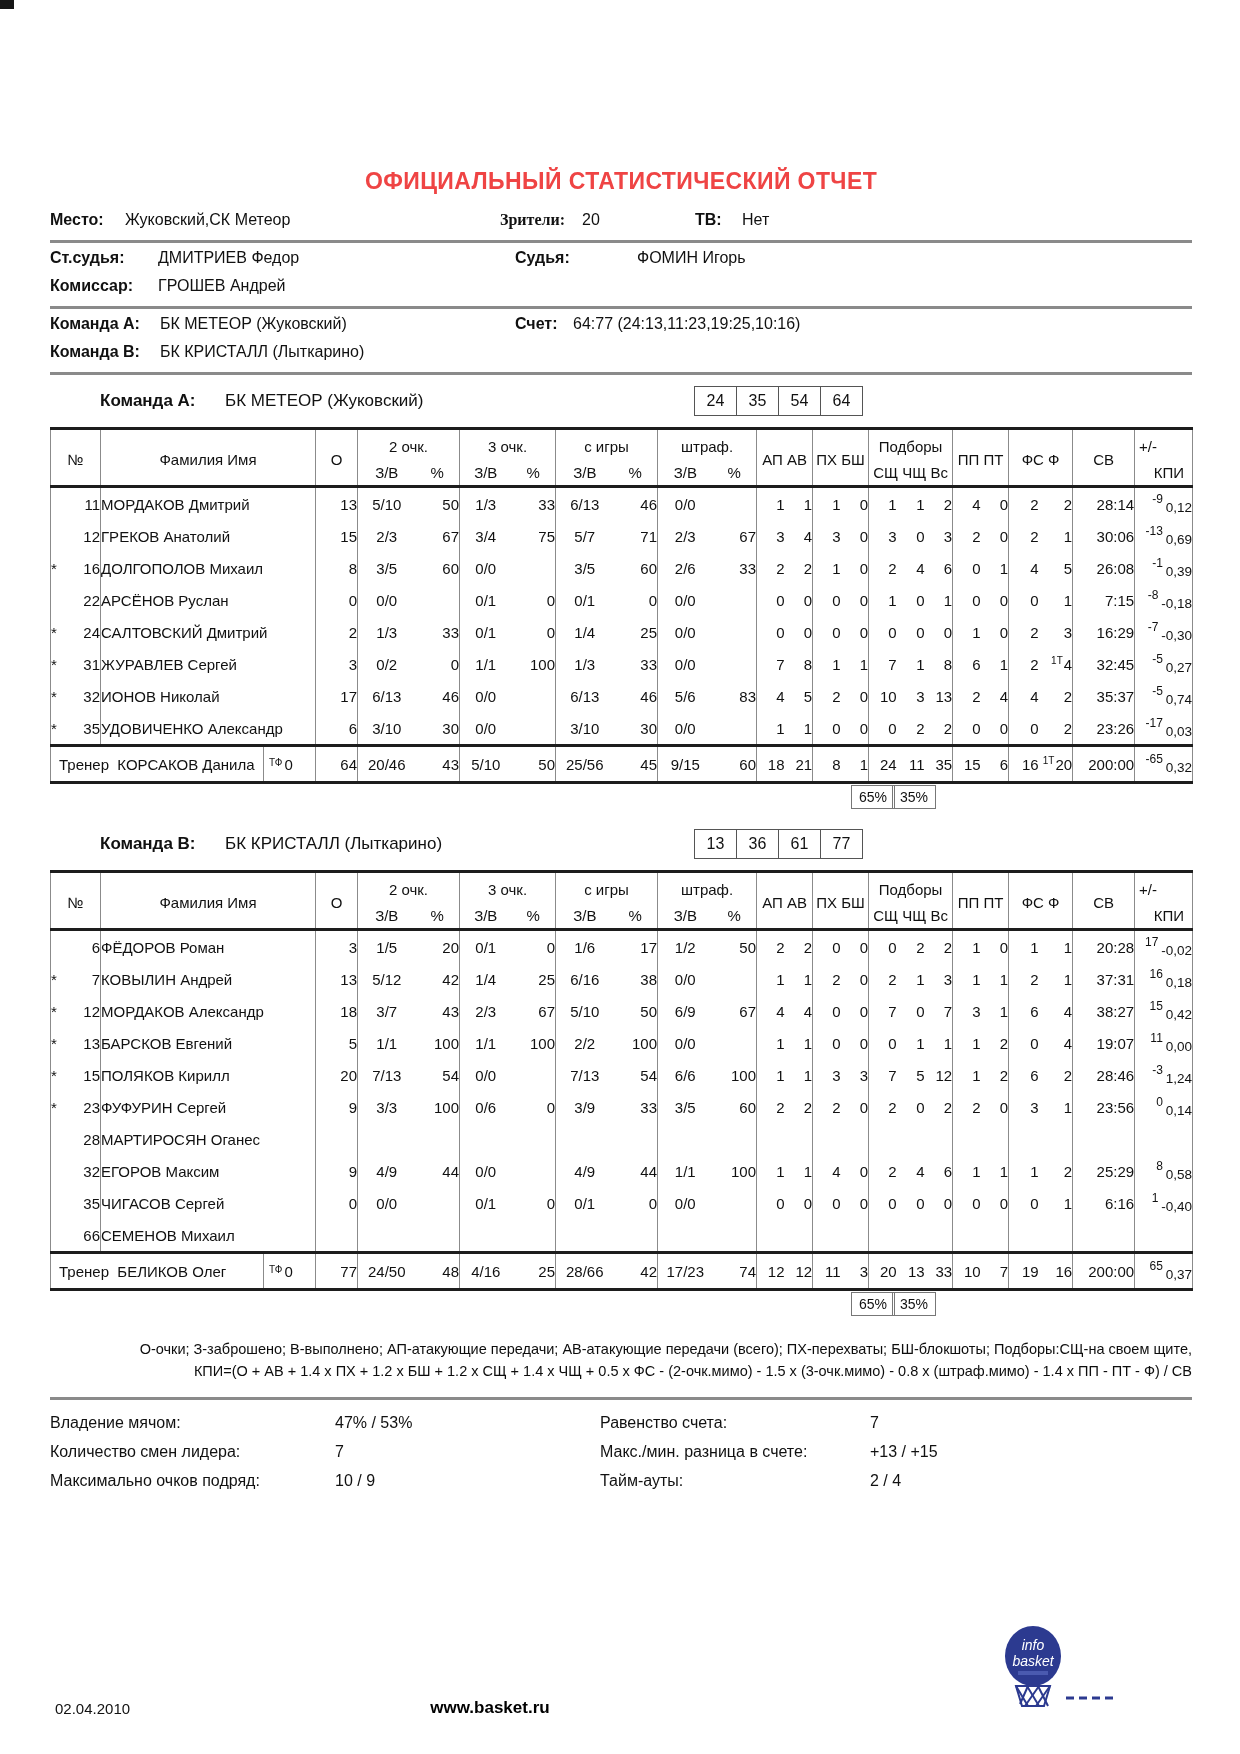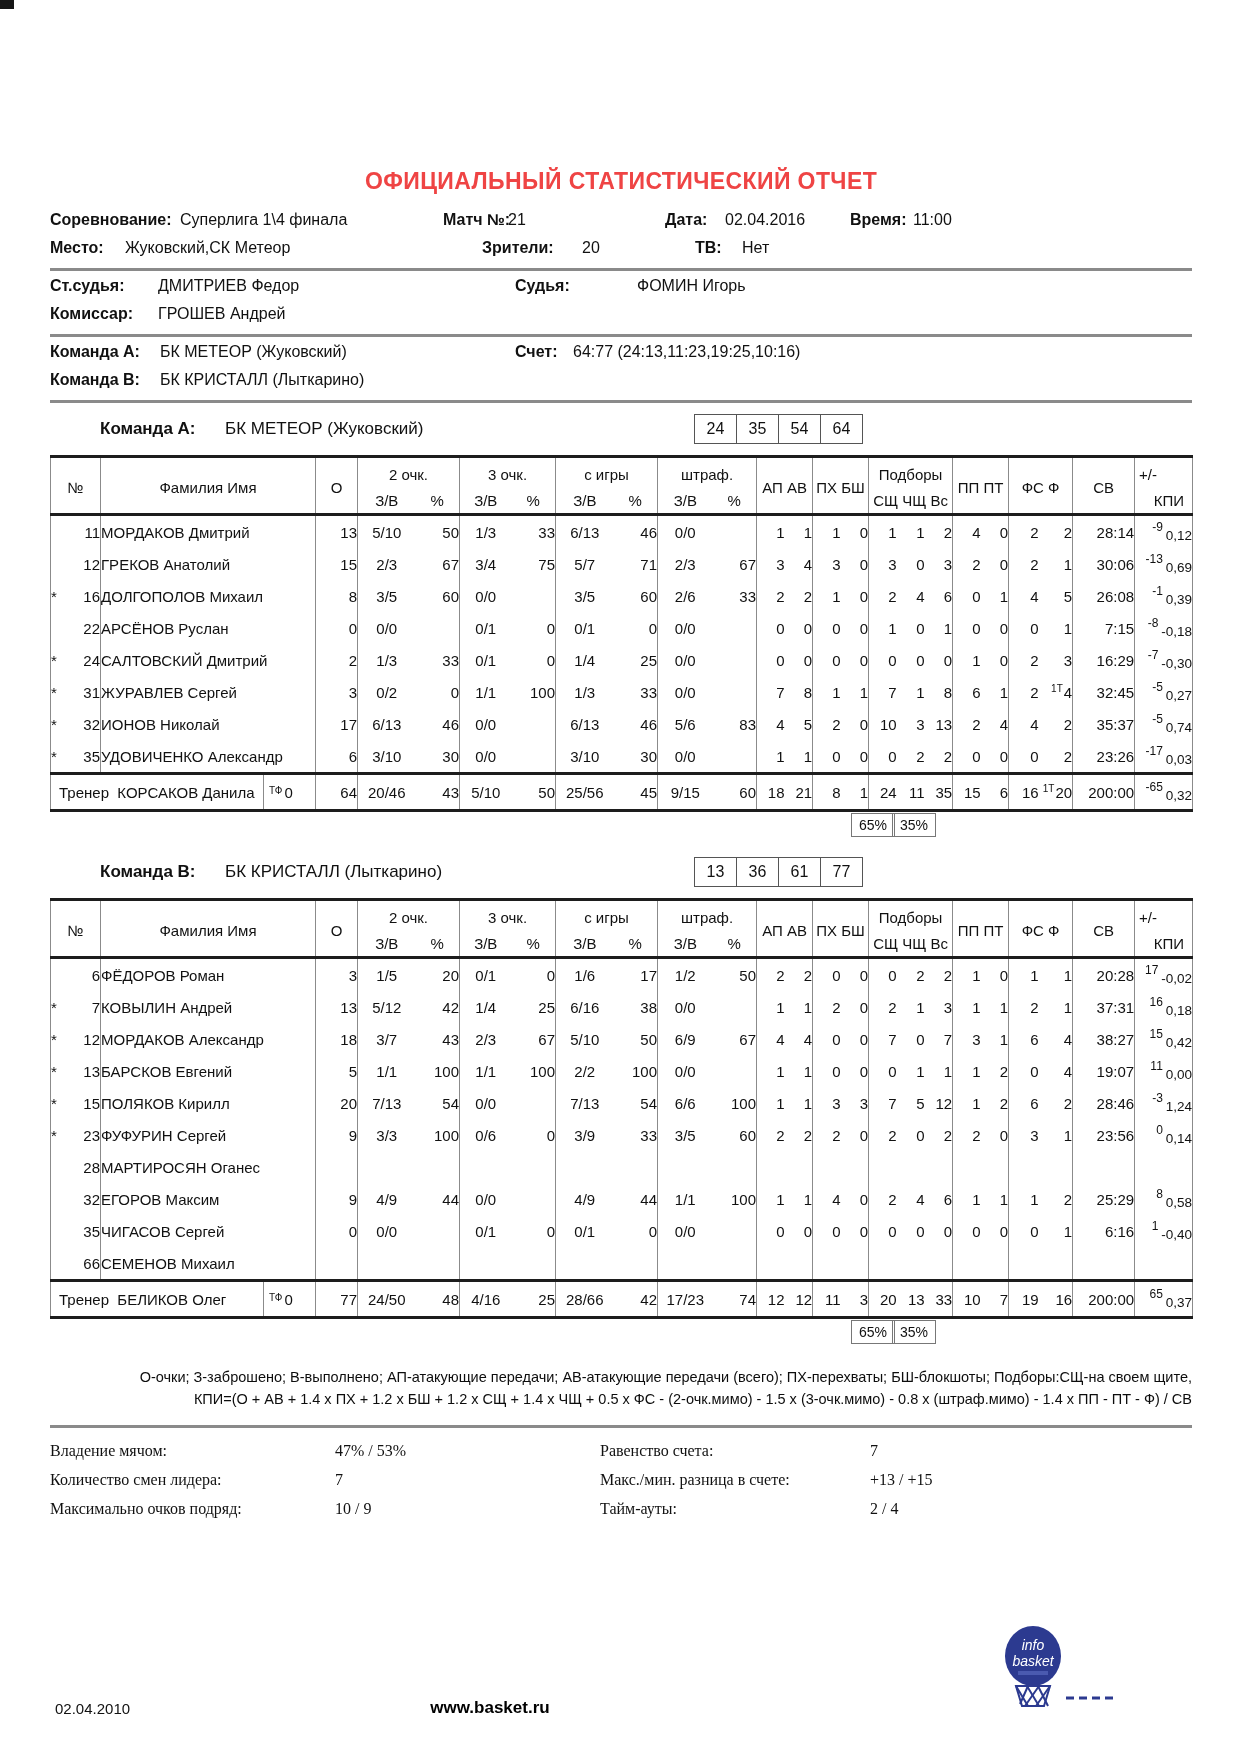--- a/index.html
+++ b/index.html
@@ -51,49 +51,39 @@
          align-items:center;justify-content:flex-start;padding-left:5px;}
   .tfbox sup{font-size:10px;margin-right:2px;position:relative;top:-2px;}
   .pctrow{position:relative;height:26px;}
   .pctbox{position:absolute;top:1px;width:42px;height:22px;border:1px solid #777;
           display:flex;align-items:center;justify-content:center;font-size:14px;}
   
   .legend{margin-top:22px;font-size:14.5px;line-height:1.5;color:#0d0d0d;}
   .legend div{white-space:nowrap;text-align:right;}
   .sumsep{height:3px;background:#8a8a8a;margin:14px 0 12px 0;}
   .sum-row{position:relative;height:29px;font-size:16px;}
-  .sum-row span{position:absolute;top:2px;white-space:nowrap;font-family:Liberation Serif, serif;}
+  .sum-row span{position:absolute;top:2px;white-space:nowrap;}
   
   .footer-date{position:absolute;left:55px;top:1700px;font-size:15px;}
   .footer-site{position:absolute;left:0;top:1698px;width:980px;text-align:center;
                font-size:17px;font-weight:bold;color:#000;}
   .logo{position:absolute;left:1002px;top:1626px;}
 </style>
 </head>
 <body>
 
 <div class="artifact"></div>
 
 <div class="content">
   <div class="title">ОФИЦИАЛЬНЫЙ СТАТИСТИЧЕСКИЙ ОТЧЕТ</div>
   <div id="meta">
       <div class="meta-row">
-        <span class="mlabel" style="left: 0px;">Соревнование:</span>
-        <span style="left: 130px;">Суперлига 1\4 финала</span>
-        <span class="mlabel" style="left: 393px;">Матч №:</span>
-        <span style="left: 458px;">21</span>
-        <span class="mlabel" style="left: 615px;">Дата:</span>
-        <span style="left: 675px;">02.04.2016</span>
-        <span class="mlabel" style="left: 800px;">Время:</span>
-        <span style="left: 863px;">11:00</span>
-      </div>
-      <div class="meta-row">
         <span class="mlabel" style="left: 0px;">Место:</span>
         <span style="left: 75px;">Жуковский,СК Метеор</span>
-        <span class="mlabel" style="left: 432px;">Зрители:</span>
+        <span class="mlabel" style="left: 450px; font-family: Liberation Serif, serif;">Зрители:</span>
         <span style="left: 532px;">20</span>
         <span class="mlabel" style="left: 645px;">ТВ:</span>
         <span style="left: 692px;">Нет</span>
       </div>
       <div class="sep"></div>
       <div class="meta-row">
         <span class="mlabel" style="left: 0px;">Ст.судья:</span>
         <span style="left: 108px;">ДМИТРИЕВ Федор</span>
         <span class="mlabel" style="left: 465px;">Судья:</span>
         <span style="left: 587px;">ФОМИН Игорь</span>

